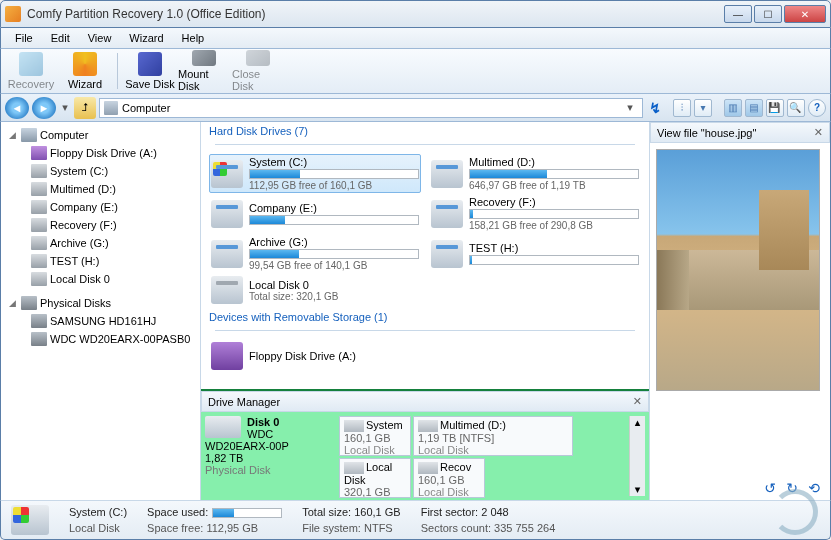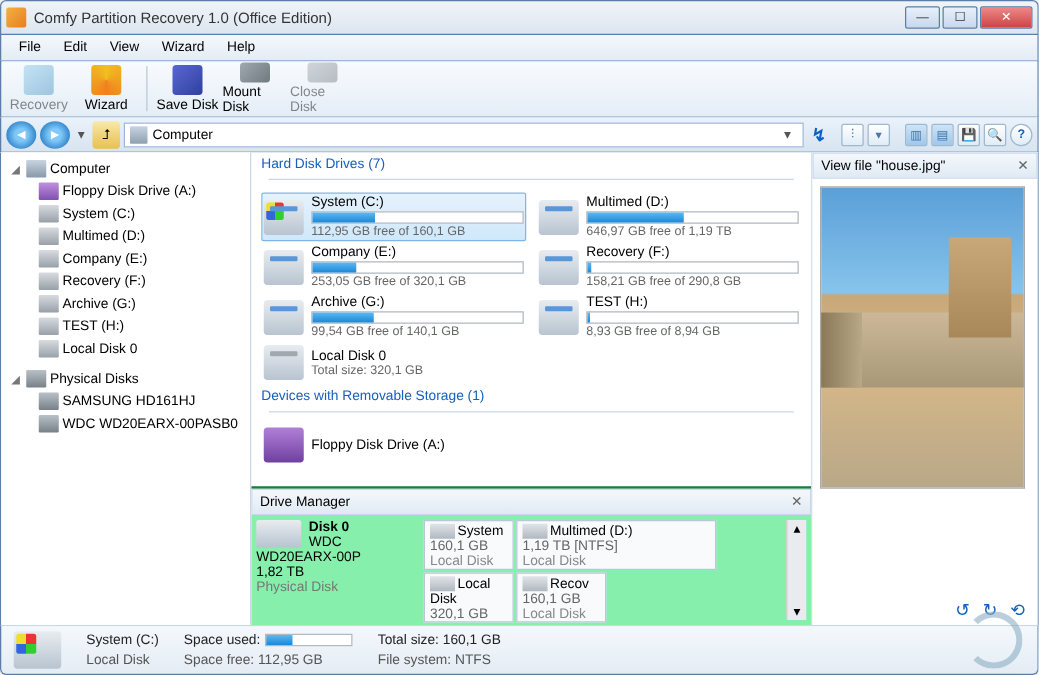--- a/index.html
+++ b/index.html
@@ -259,21 +259,20 @@
     <div class="drive-free">646,97 GB free of 1,19 TB</div>
   </div>
         </div>
         <div class="drive-item">
           <div class="drive-icon"></div>
   <div class="drive-info">
     <div class="drive-name">Company (E:)</div>
     <div class="drive-bar">
               <div class="drive-bar-fill" style="width:21%"></div>
             </div>
-    <div class="drive-free">253,05 GB free of 320,1 GB</div>
   </div>
         </div>
         <div class="drive-item">
           <div class="drive-icon"></div>
   <div class="drive-info">
     <div class="drive-name">Recovery (F:)</div>
     <div class="drive-bar">
               <div class="drive-bar-fill" style="width:2%"></div>
             </div>
     <div class="drive-free">158,21 GB free of 290,8 GB</div>
@@ -289,21 +288,20 @@
     <div class="drive-free">99,54 GB free of 140,1 GB</div>
   </div>
         </div>
         <div class="drive-item">
           <div class="drive-icon"></div>
   <div class="drive-info">
     <div class="drive-name">TEST (H:)</div>
     <div class="drive-bar">
               <div class="drive-bar-fill" style="width:1%"></div>
             </div>
-    <div class="drive-free">8,93 GB free of 8,94 GB</div>
   </div>
         </div>
         <div class="drive-item">
           <div class="drive-icon plain"></div>
   <div class="drive-info">
     <div class="drive-name">Local Disk 0</div>
 
     <div class="drive-free">Total size: 320,1 GB</div>
   </div>
         </div>
@@ -387,14 +385,18 @@
     <span class="l2">Local Disk</span>
   </div>
   <div class="sb-col">
     <span class="l1"><span>Space used:</span><span class="sb-bar"></span></span>
     <span class="l2"><span>Space free:</span> <span>112,95 GB</span></span>
   </div>
   <div class="sb-col">
     <span class="l1"><span>Total size:</span> <span>160,1 GB</span></span>
     <span class="l2"><span>File system:</span> <span>NTFS</span></span>
   </div>
+  <div class="sb-col">
+    <span class="l1"><span>First sector:</span> <span>2 048</span></span>
+    <span class="l2"><span>Sectors count:</span> <span>335 755 264</span></span>
+  </div>
   <div class="sb-logo"></div>
 </div>
 
 </body></html>

